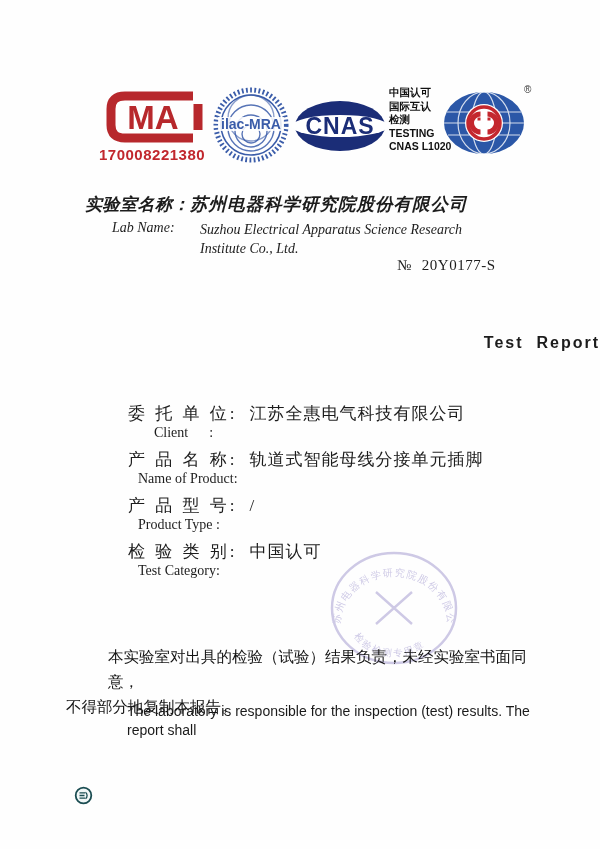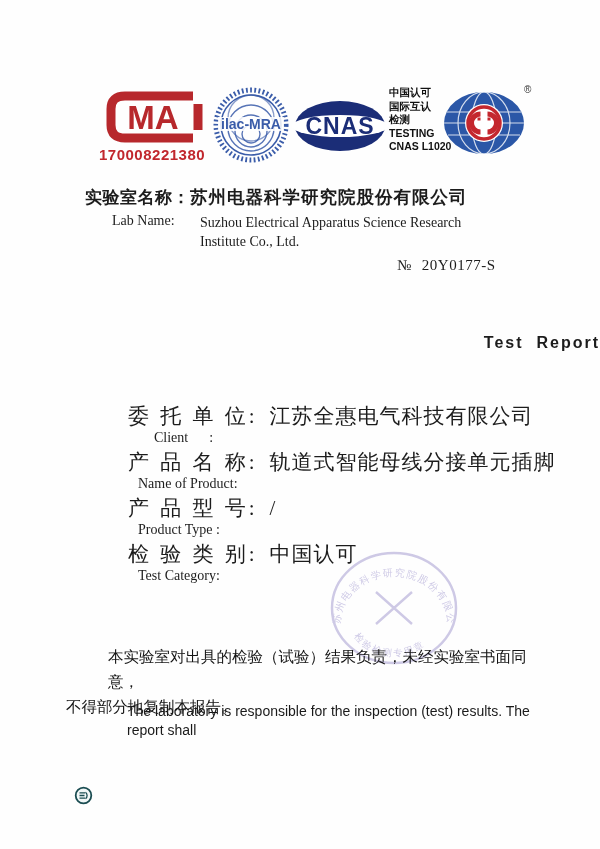--- a/index.html
+++ b/index.html
@@ -9,21 +9,21 @@
 
   
   .cma-num{position:absolute;left:99px;top:146px;width:108px;text-align:left;
            color:#c1272d;font-weight:700;font-size:15px;letter-spacing:.5px;
            font-family:"Liberation Sans",sans-serif;}
   .accred{position:absolute;left:389px;top:86px;font-weight:700;color:#111;
           font-size:10.5px;line-height:13.5px;font-family:"Liberation Sans",sans-serif;}
   .reg-mark{position:absolute;left:524px;top:84px;font-size:10px;color:#333;}
 
   
-  .lab{position:absolute;left:85px;top:185px;}
+  .lab{position:absolute;left:85px;top:192px;font-style:italic;}
   .lab-cn{font-weight:700;font-size:17px;letter-spacing:.5px;white-space:nowrap;}
   .lab-cn .name{font-size:17.5px;letter-spacing:1px;}
   .lab-en{display:flex;margin-top:4px;font-family:"Liberation Serif",serif;font-size:14px;}
   .lab-en-label{margin-left:27px;width:88px;}
   .lab-en-name{width:290px;line-height:19px;}
 
   
   .report-no{position:absolute;left:397px;top:257px;font-family:"Liberation Serif",serif;
              font-size:15px;letter-spacing:.5px;}
   .report-no .val{margin-left:10px;}
@@ -31,21 +31,21 @@
   
   .title-cn{position:absolute;left:0;top:291px;width:100%;text-align:center;
             font-size:28px;font-weight:700;letter-spacing:2px;}
   .title-en{position:absolute;left:0;top:334px;width:100%;text-align:right;
             font-family:Liberation Sans, sans-serif;font-weight:700;font-size:16px;
             letter-spacing:2px;white-space:pre;}
 
   
   .fields{position:absolute;left:128px;top:402px;}
   .field{height:46px;}
-  .f-cn{font-family:"Liberation Serif",serif;font-size:21px;white-space:nowrap;}
+  .f-cn{font-family:"Liberation Serif",serif;font-size:17px;white-space:nowrap;}
   .f-cn .lbl{letter-spacing:3px;}
   .f-cn .val{margin-left:12px;letter-spacing:1px;}
   .f-en{font-family:"Liberation Serif",serif;font-size:14px;margin-left:10px;
         margin-top:0;white-space:pre;}
   .field.first .f-en{margin-left:26px;}
 
   
   .stamp{position:absolute;left:328px;top:550px;opacity:.55;}
 
   

